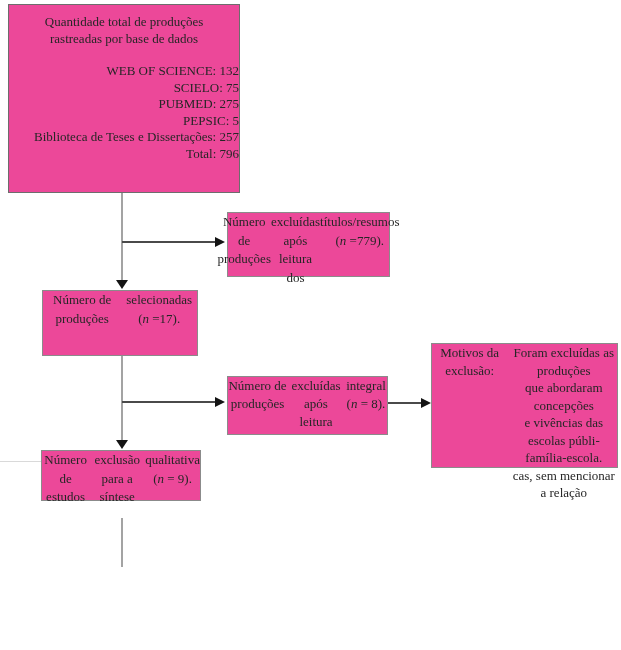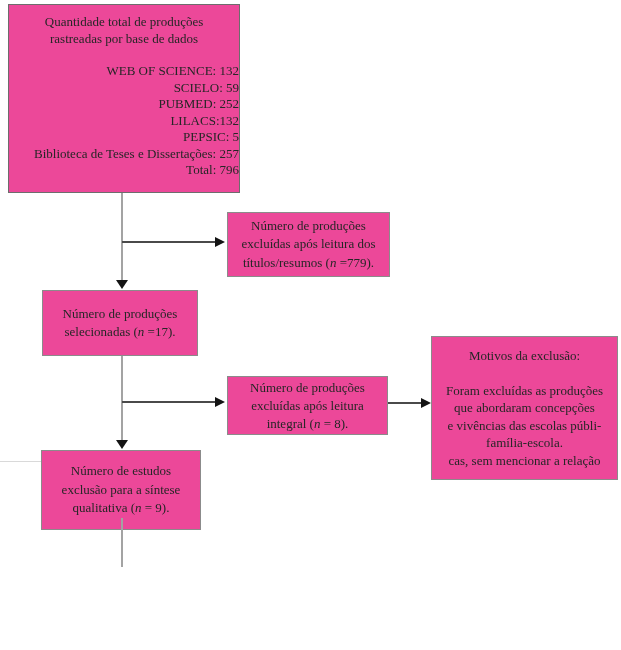--- a/index.html
+++ b/index.html
@@ -14,39 +14,38 @@
     overflow: hidden;
   }
   .fbox {
     position: absolute;
     background: #ec4899;
     border: 1px solid #8b8b8b;
     font-size: 13px;
   }
   .centered {
     display: flex;
-    flex-direction: column;
     justify-content: center;
     text-align: center;
     line-height: 18.5px;
   }
   
   .box-total { left: 8px; top: 4px; width: 232px; height: 189px; border-color: #6d6d6d; padding-top: 9px; line-height: 16.5px; }
   .box-total .b1-title { text-align: center; }
   .box-total .b1-list { margin-top: 16px; text-align: right; padding-left: 6px; }
   
   .box-excl-titles { left: 227px; top: 212px; width: 163px; height: 65px; }
   
   .box-selected { left: 42px; top: 290px; width: 156px; height: 66px; }
   
   .box-excl-full { left: 227px; top: 376px; width: 161px; height: 59px; line-height: 18px; }
   
-  .box-reasons { left: 431px; top: 336px; width: 187px; height: 144px; line-height: 17.5px; }
+  .box-reasons { left: 431px; top: 343px; width: 187px; height: 125px; line-height: 17.5px; }
   
-  .box-included { left: 41px; top: 450px; width: 160px; height: 80px; }
+  .box-included { left: 41px; top: 450px; width: 160px; height: 51px; }
   
   .box-final { left: 34px; top: 567px; width: 178px; height: 76px; }
 
   .vline { position: absolute; width: 2px; background: #a3a3a3; }
   .hline { position: absolute; height: 2px; background: #4a4a4a; }
   .faintline { position: absolute; height: 1px; background: #d9d9d9; }
 
   .ah-right {
     position: absolute; width: 0; height: 0;
     border-top: 5px solid transparent;
@@ -77,23 +76,22 @@
 
 <div class="canvas">
 
   <div class="fbox box-total">
     <div class="b1-title">
         <div>Quantidade total de produções</div>
         <div>rastreadas por base de dados</div>
       </div>
     <div class="b1-list">
         <div>WEB OF SCIENCE: 132</div>
-        <div>SCIELO: 59</div>
-        <div>PUBMED: 252</div>
-        <div>LILACS:132</div>
+        <div>SCIELO: 75</div>
+        <div>PUBMED: 275</div>
         <div>PEPSIC: 5</div>
         <div>Biblioteca de Teses e Dissertações: 257</div>
         <div>Total: 796</div>
       </div>
   </div>
 
   <div class="vline vline1"></div>
   <div class="ah-down ahd1"></div>
   <div class="hline hline1"></div>
   <div class="ah-right ahr1"></div>

